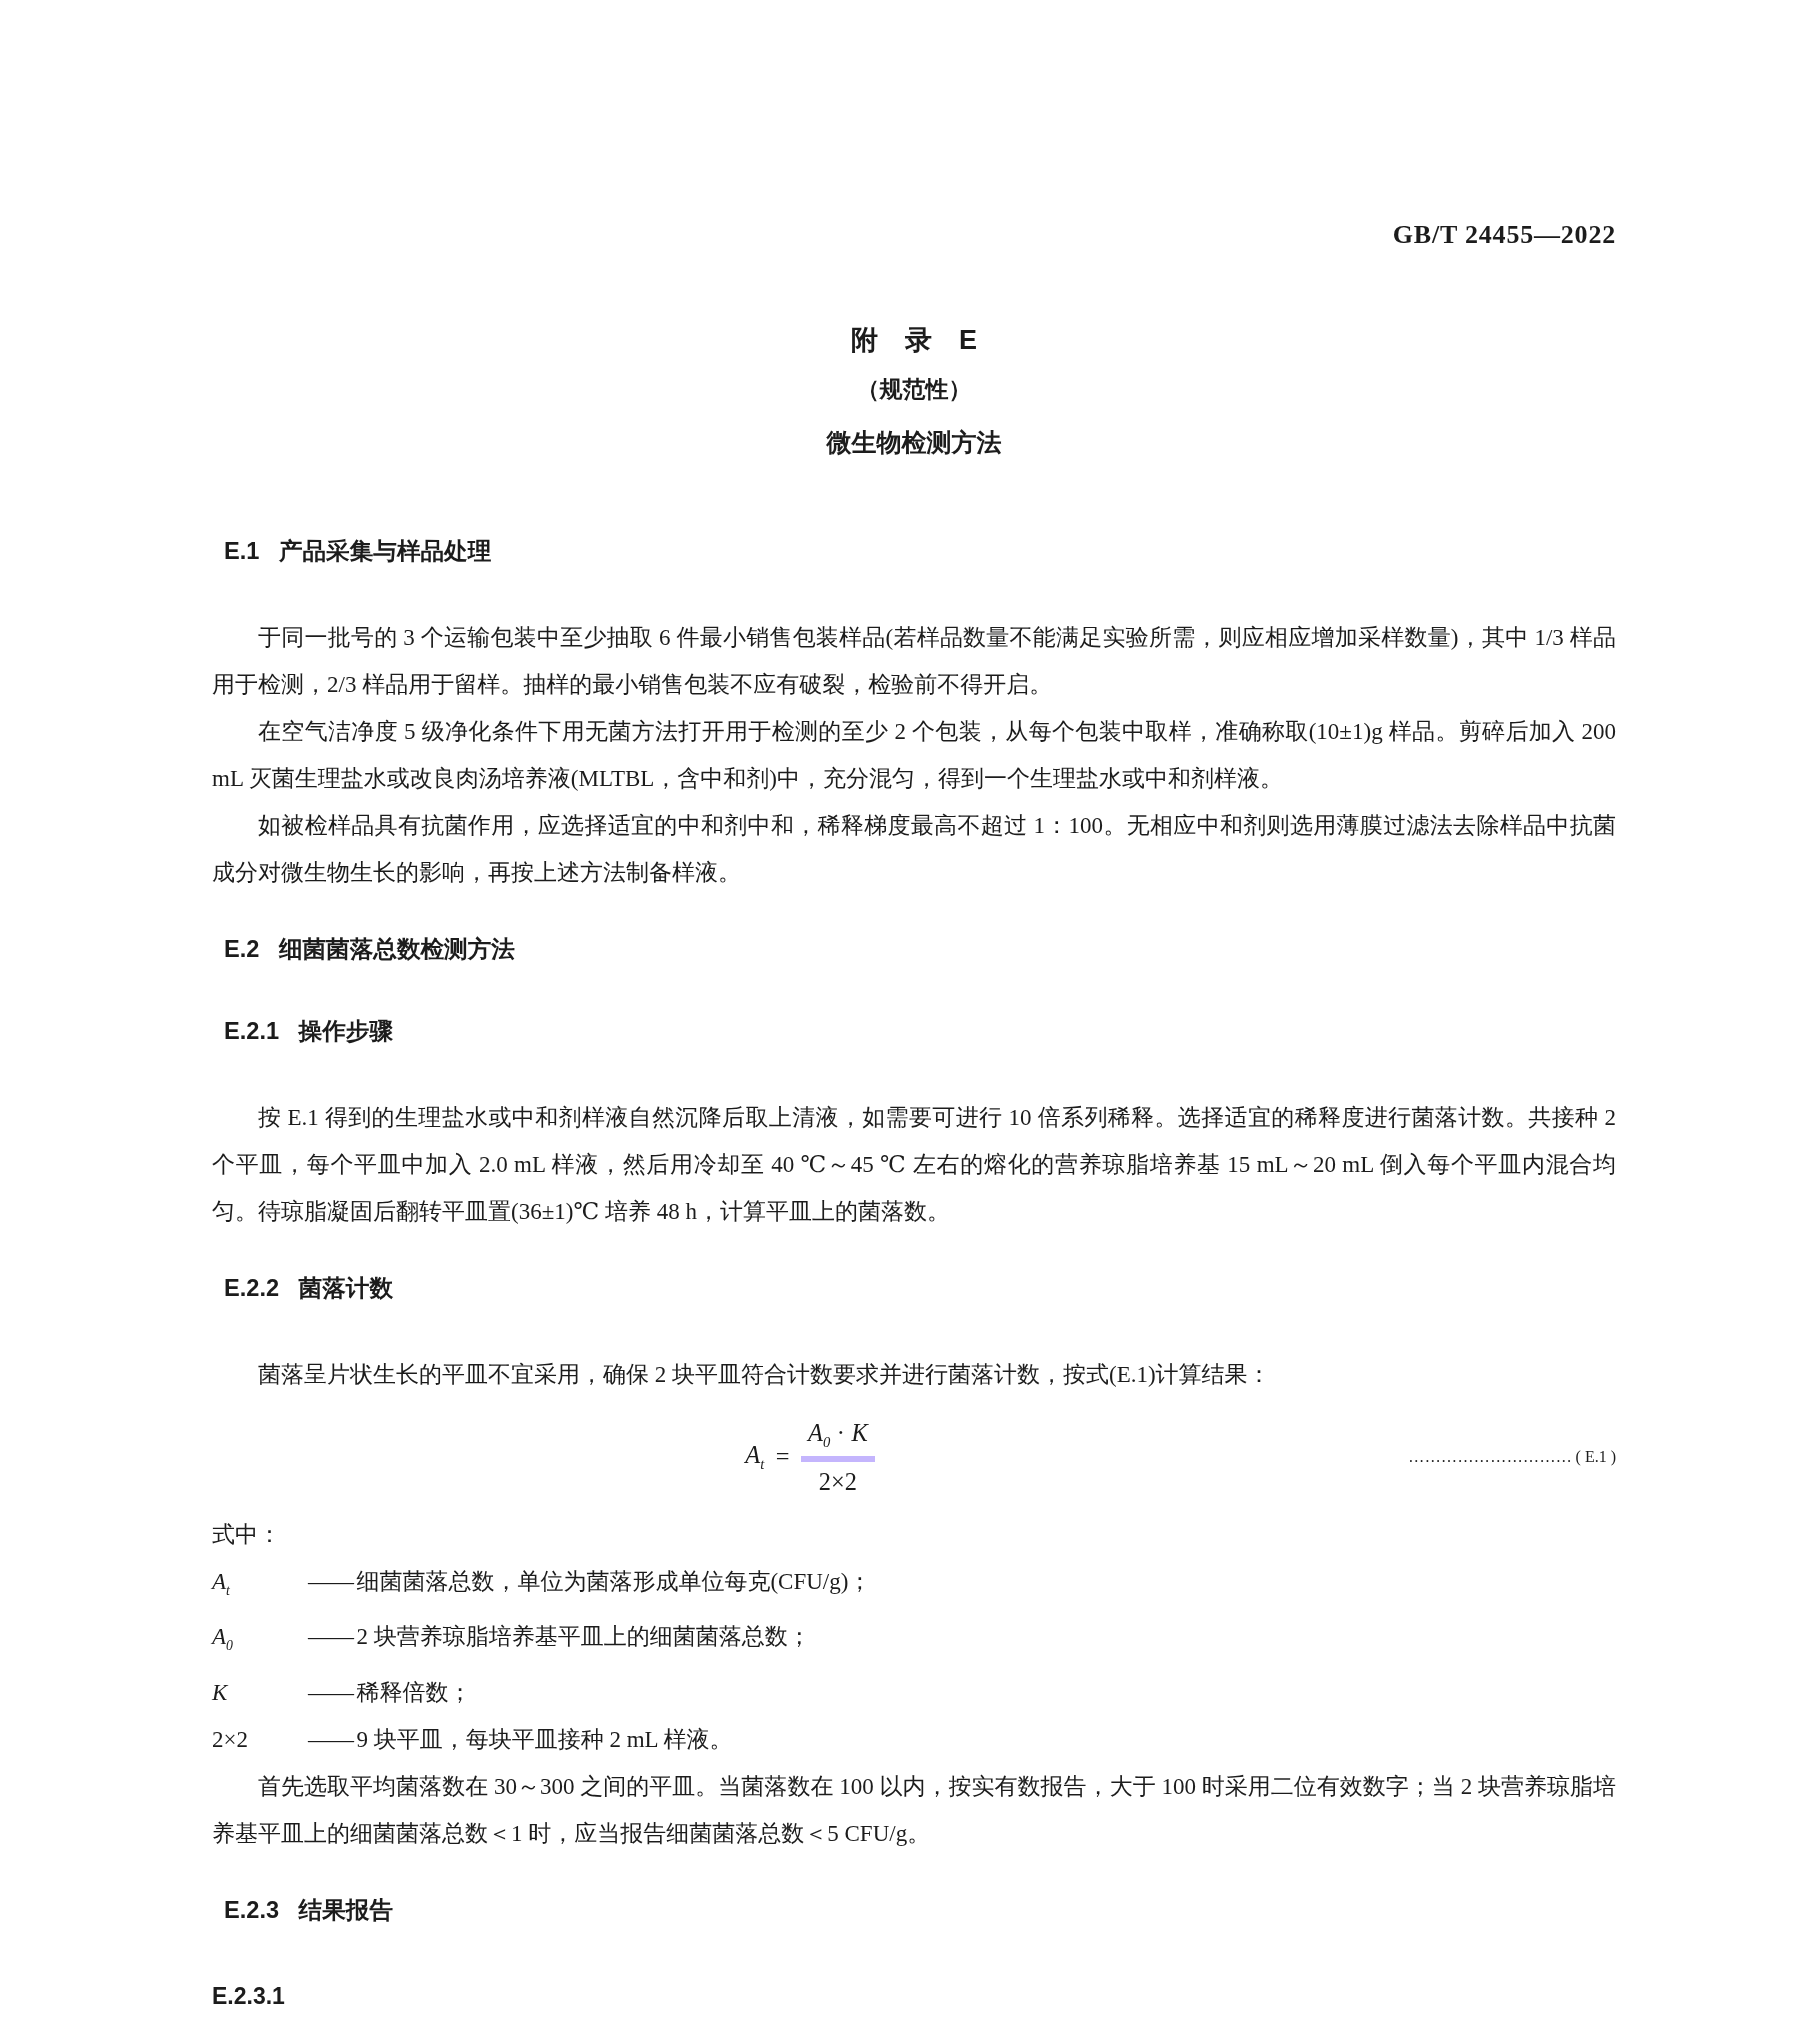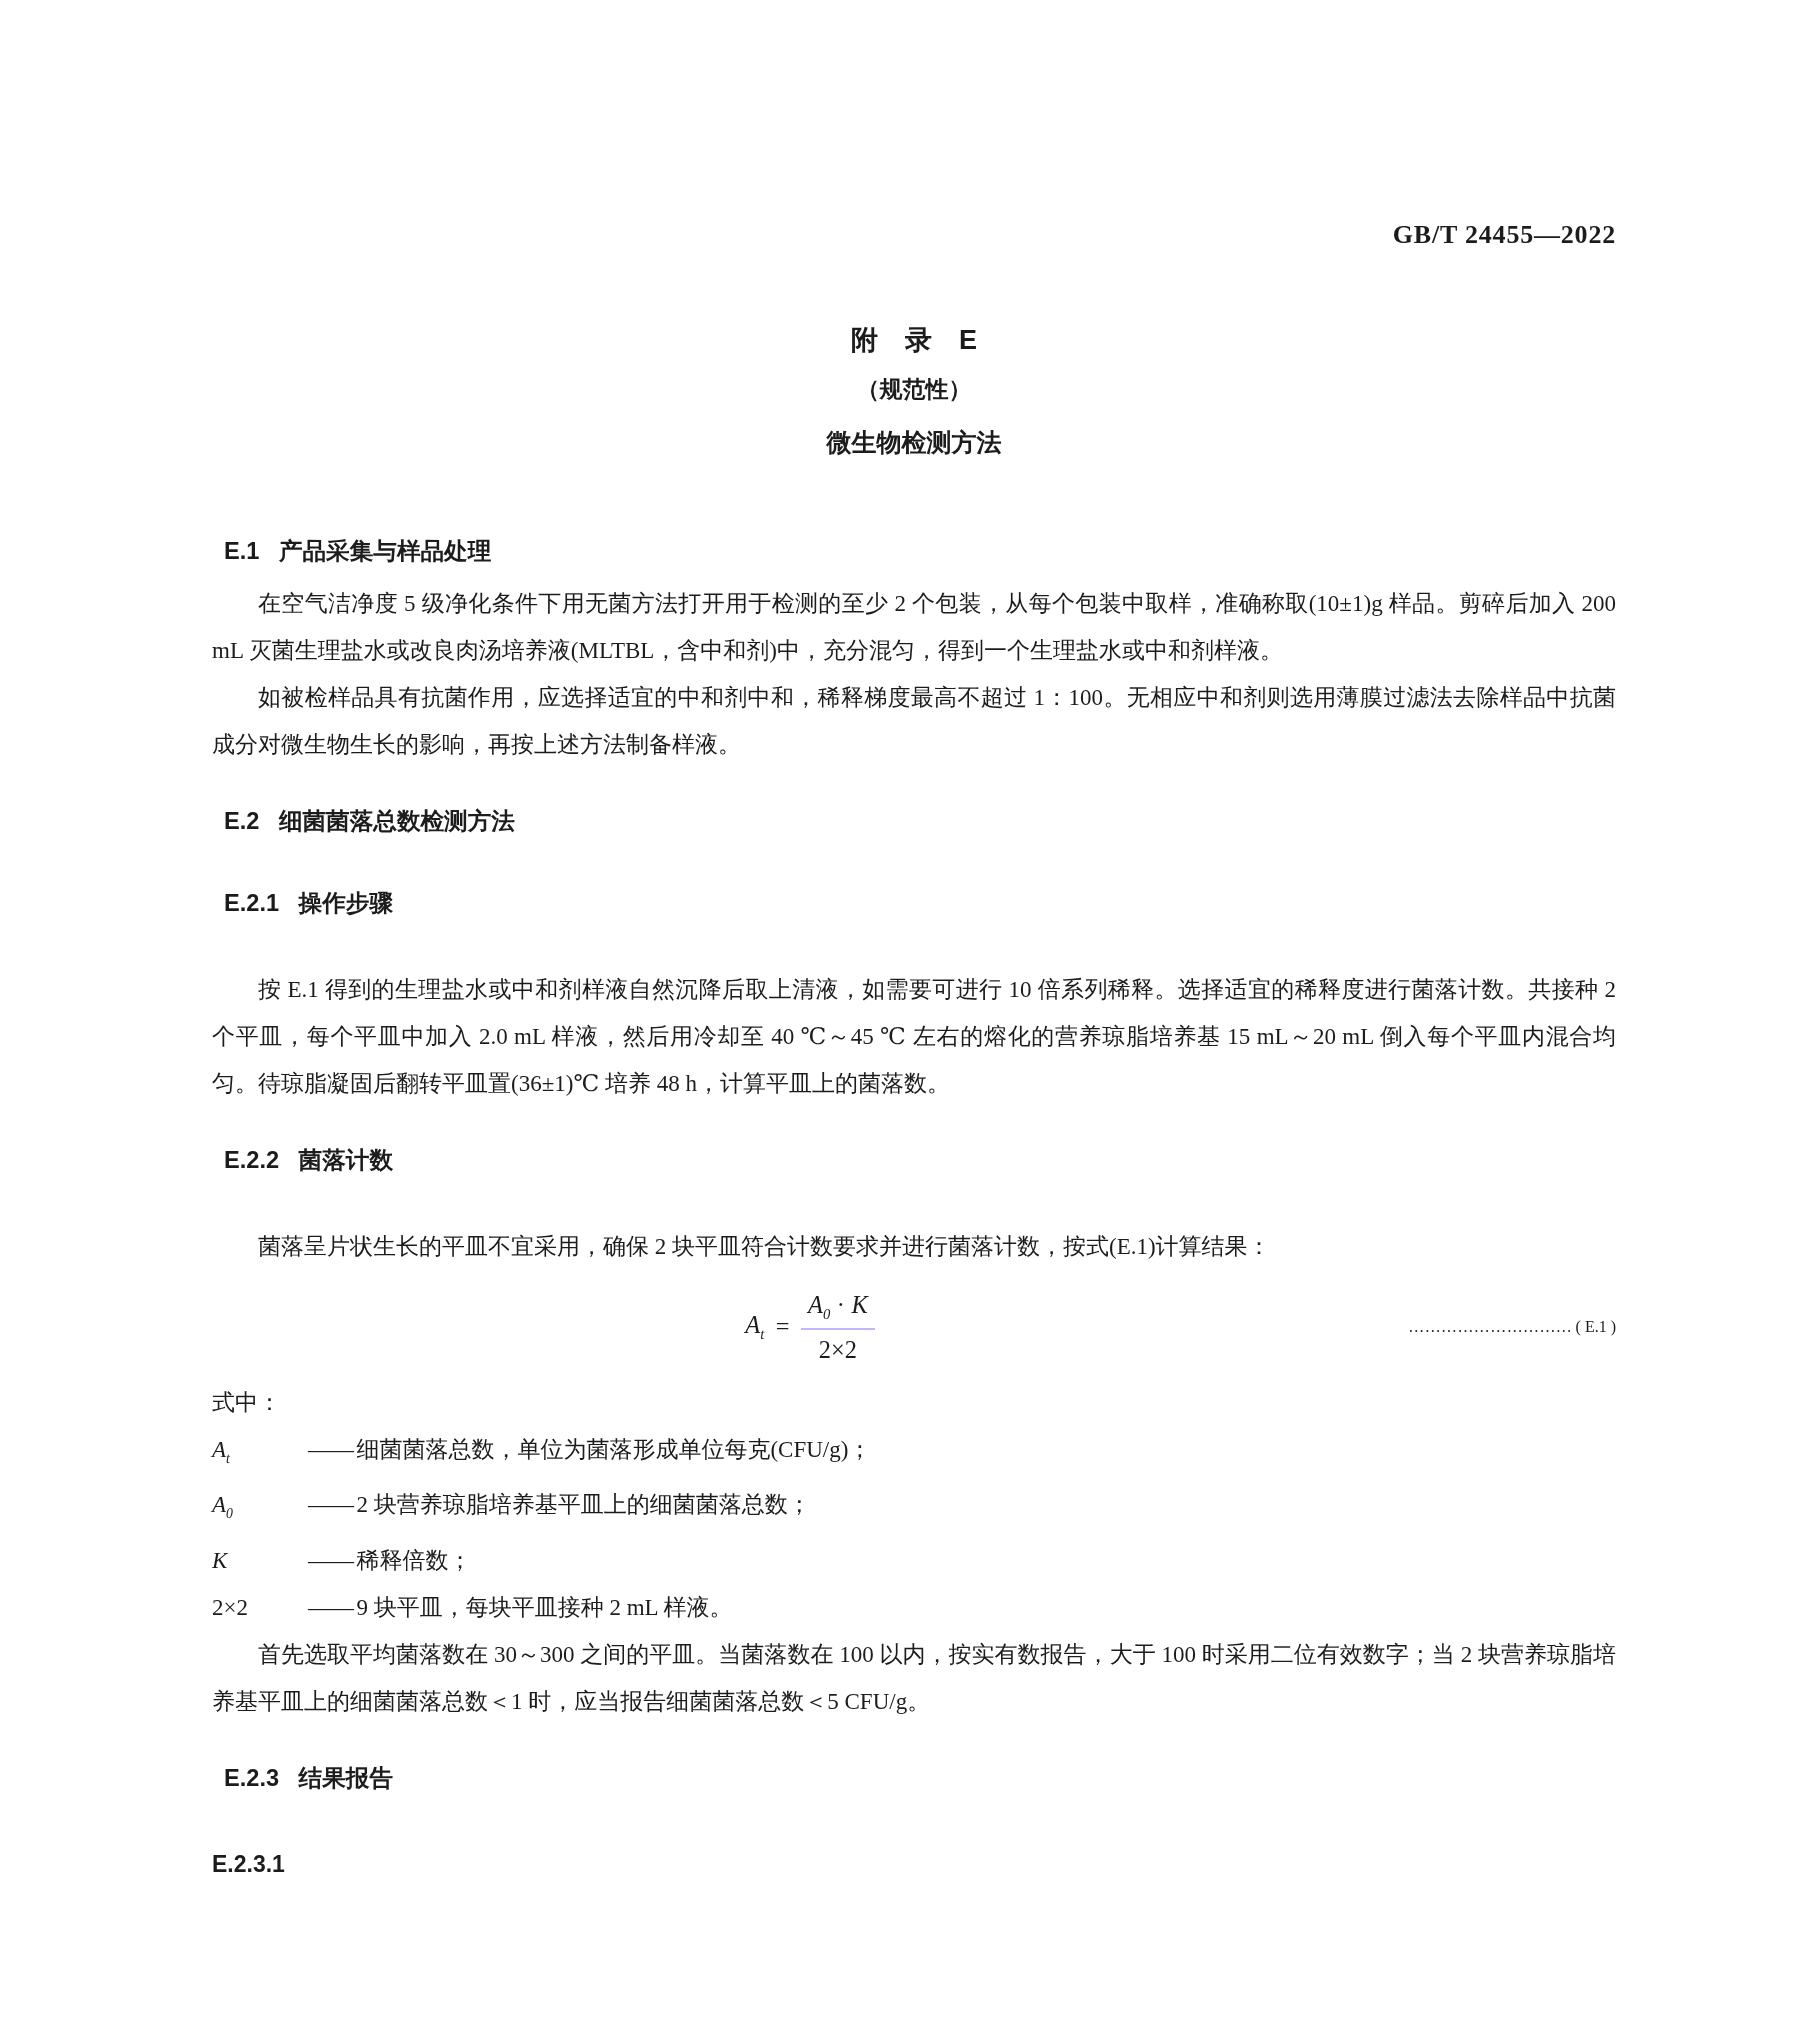--- a/index.html
+++ b/index.html
@@ -72,21 +72,21 @@
   }
   .formula-center{
     margin:0 auto;
     display:flex;
     align-items:center;
     font-style:italic;
   }
   .fvar sub,.fnum sub{font-size:0.6em;font-style:italic;}
   .feq{margin:0 11.4px;font-style:normal;}
   .frac{display:inline-flex;flex-direction:column;text-align:center;vertical-align:middle;}
-  .fnum{border-bottom:2px solid #c4b5fd;padding:0 7.3px 5.7px 7.3px;}
+  .fnum{border-bottom:6px solid #c4b5fd;padding:0 7.3px 5.7px 7.3px;}
   .fden{padding-top:5.7px;font-style:normal;}
   .fdot{margin:0 6.5px;font-style:normal;}
   .formula-ref{
     white-space:nowrap;
     font-size:16px;
     font-style:normal;
   }
   .leader{letter-spacing:0.4px;margin-right:3.3px;}
   .where{margin-top:14.7px;}
   .def-row{
@@ -116,20 +116,21 @@
   </div>
 
   <div class="title-appendix">附　录　E</div>
   <div class="title-normative">（规范性）</div>
   <div class="title-subtitle">微生物检测方法</div>
 
   <div class="h2 mt-head-lg">
     <span class="hno">E.1</span><span>产品采集与样品处理</span>
   </div>
 
+  <p class="body indent mt-para">于同一批号的 3 个运输包装中至少抽取 6 件最小销售包装样品(若样品数量不能满足实验所需，则应相应增加采样数量)，其中 1/3 样品用于检测，2/3 样品用于留样。抽样的最小销售包装不应有破裂，检验前不得开启。</p>
   <p class="body indent">在空气洁净度 5 级净化条件下用无菌方法打开用于检测的至少 2 个包装，从每个包装中取样，准确称取(10±1)g 样品。剪碎后加入 200 mL 灭菌生理盐水或改良肉汤培养液(MLTBL，含中和剂)中，充分混匀，得到一个生理盐水或中和剂样液。</p>
   <p class="body indent">如被检样品具有抗菌作用，应选择适宜的中和剂中和，稀释梯度最高不超过 1：100。无相应中和剂则选用薄膜过滤法去除样品中抗菌成分对微生物生长的影响，再按上述方法制备样液。</p>
 
   <div class="h2 mt-head-sm">
     <span class="hno">E.2</span><span>细菌菌落总数检测方法</span>
   </div>
 
   <div class="h3 mt-head-md">
     <span class="hno">E.2.1</span><span>操作步骤</span>
   </div>

